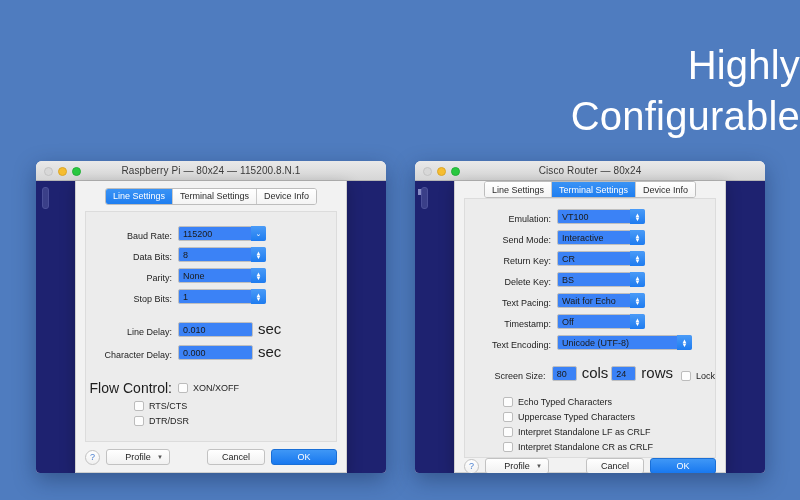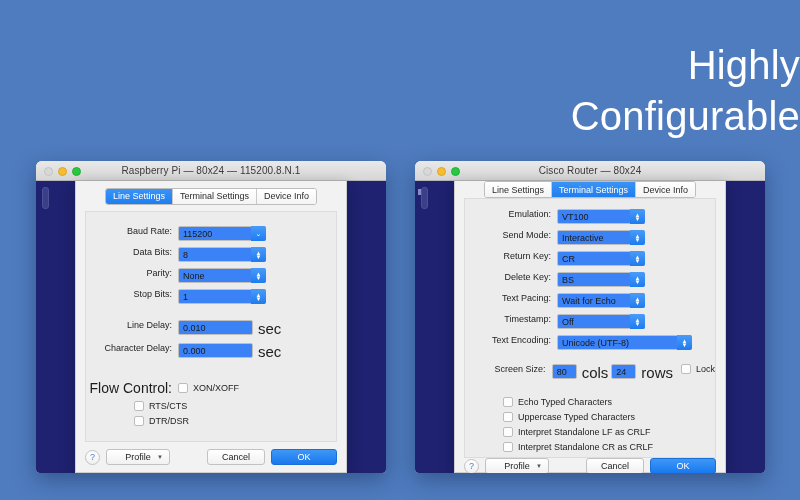--- a/index.html
+++ b/index.html
@@ -115,21 +115,21 @@
     flex: 1;
     margin: 0 9px;
     background: #ececec;
     border: 1px solid #dcdcdc;
     position: relative;
   }
 
   
   .rows { padding: 14px 0 0 0; }
   .row {
-    display: flex; align-items: flex-start;
+    display: flex; align-items: flex-end;
     margin-bottom: 6px;
     font-size: 9px; color: #1d1d1d;
   }
   .row .lbl {
     width: 92px; text-align: right;
     padding-right: 6px;
     white-space: nowrap;
   }
 
   .field {

